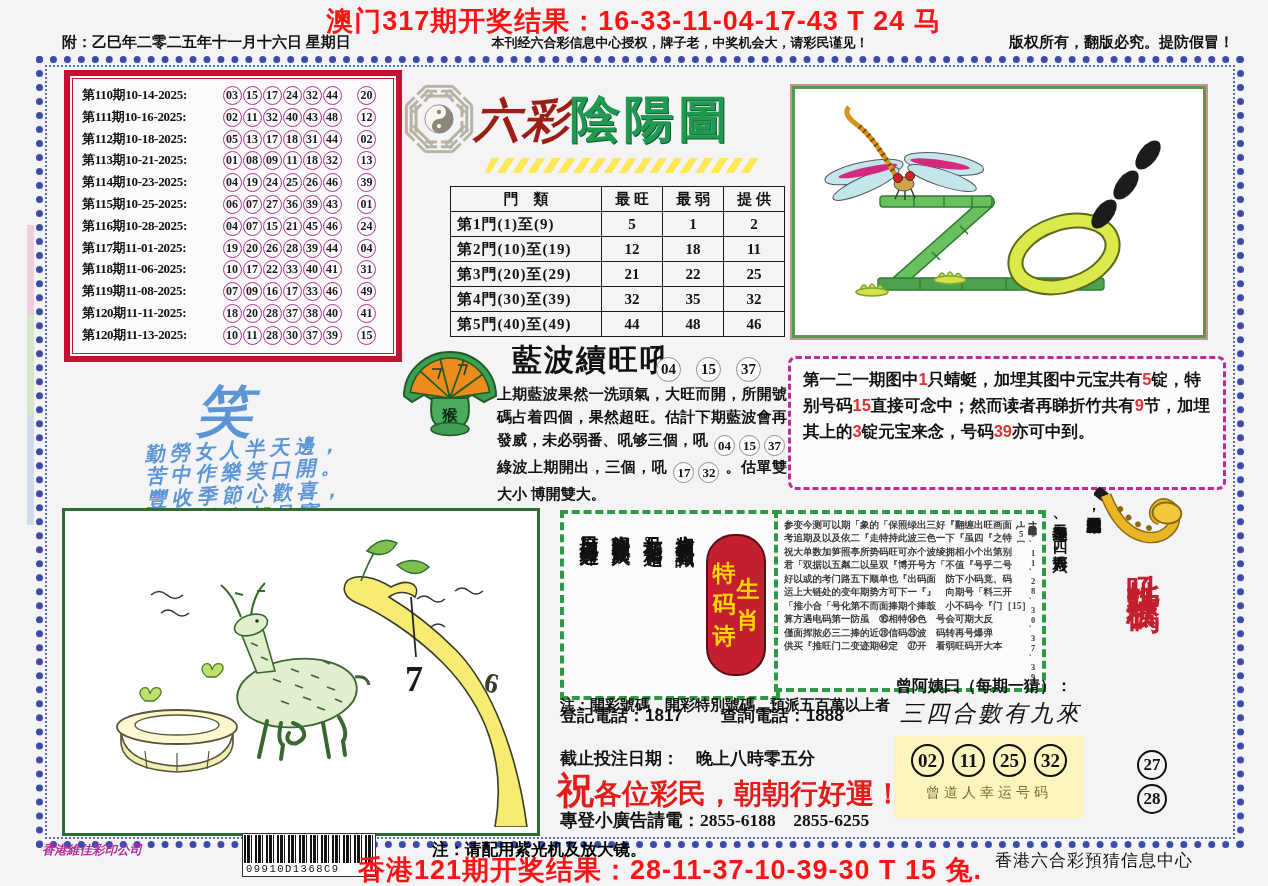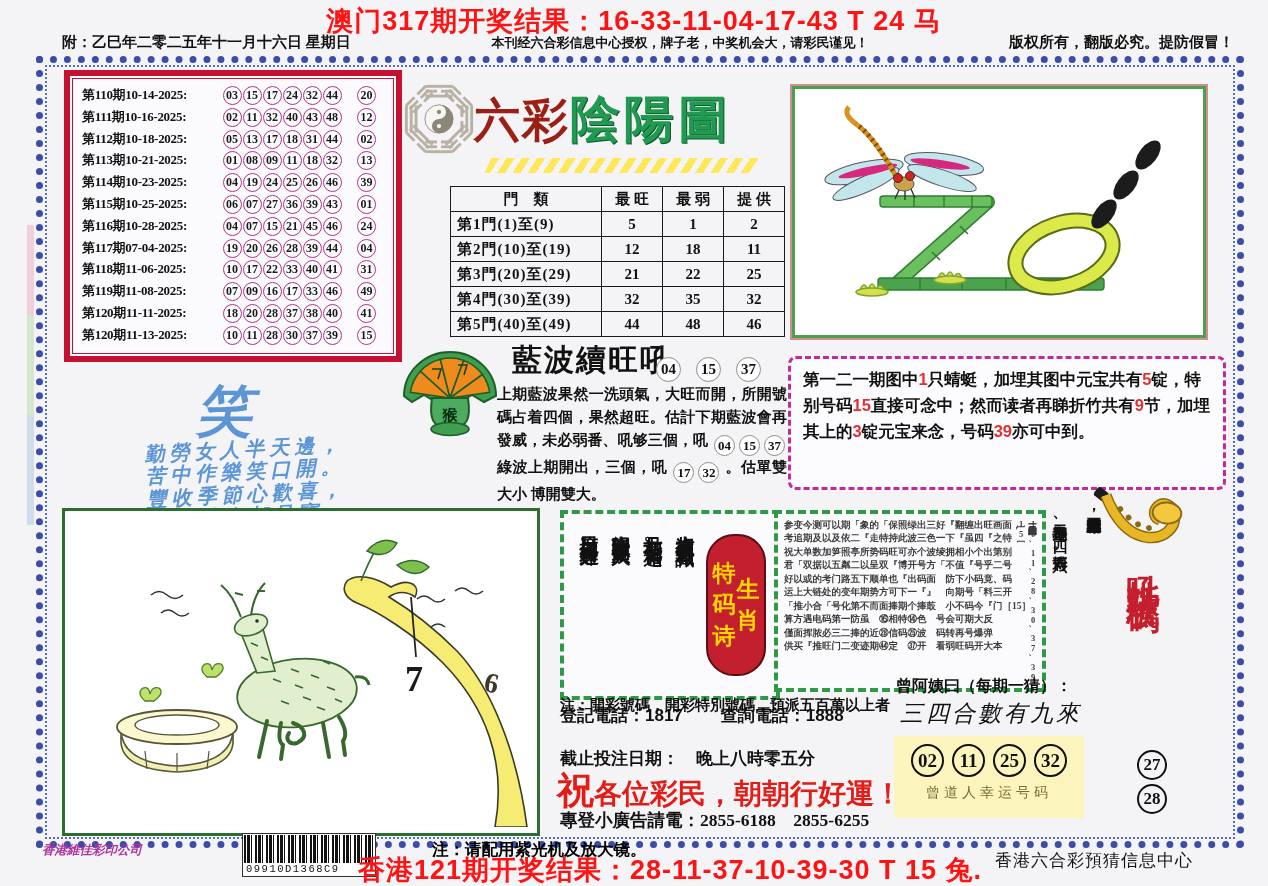--- a/index.html
+++ b/index.html
@@ -31,21 +31,21 @@
         font-weight:bold;box-sizing:border-box;background:#fdfdfe;}
   .circ-m{width:19px;height:19px;border:1.6px solid #b0308c;font-size:12px;margin:0 .5px;color:#18181c;}
   .circ-sp{margin-left:15px;}
   .circ-t{width:25px;height:25px;border:1.4px solid #8d8d8d;font-size:15px;}
   .circ-i{width:21px;height:21px;border:1.2px solid #8d8d8d;font-size:13px;margin:0 2px;vertical-align:-5px;}
   .circ-k{width:33px;height:33px;border:2px solid #101010;font-size:19px;background:transparent;}
 
   
   .bagua{left:400px;top:80px;}
   .lc-title{left:474px;top:86px;white-space:nowrap;}
-  .lc-red{font-size:46px;font-weight:bold;color:#9c1f15;letter-spacing:2px;}
+  .lc-red{font-size:46px;font-weight:bold;font-style:italic;color:#9c1f15;letter-spacing:2px;}
   .lc-green{font-size:50px;font-weight:bold;color:#1f9a50;letter-spacing:4px;text-shadow:1px 1px 0 #0c5a2c;}
   .stripes{left:488px;top:158px;width:268px;height:15px;transform:skewX(-25deg);
            background:repeating-linear-gradient(100deg,#ffe75a 0 8px,rgba(0,0,0,0) 8px 15px);}
   .yy-table{left:450px;top:186px;border-collapse:collapse;}
   .yy-table th,.yy-table td{border:1.7px solid #1a1a1a;font-weight:bold;font-size:15px;
            text-align:center;padding:1px 4px;height:22px;}
   .yy-lab{width:140px;text-align:left !important;padding-left:6px !important;letter-spacing:1px;}
   .yy-v{width:52px;}
 
   
@@ -203,21 +203,21 @@
         <span class="rlabel">第116期10-28-2025:</span>
         <span class="circ circ-m">04</span>
         <span class="circ circ-m">07</span>
         <span class="circ circ-m">15</span>
         <span class="circ circ-m">21</span>
         <span class="circ circ-m">45</span>
         <span class="circ circ-m">46</span>
         <span class="circ circ-m circ-sp">24</span>
       </div>
       <div class="rrow">
-        <span class="rlabel">第117期07-04-2025:</span>
+        <span class="rlabel">第117期11-01-2025:</span>
         <span class="circ circ-m">19</span>
         <span class="circ circ-m">20</span>
         <span class="circ circ-m">26</span>
         <span class="circ circ-m">28</span>
         <span class="circ circ-m">39</span>
         <span class="circ circ-m">44</span>
         <span class="circ circ-m circ-sp">04</span>
       </div>
       <div class="rrow">
         <span class="rlabel">第118期11-06-2025:</span>

